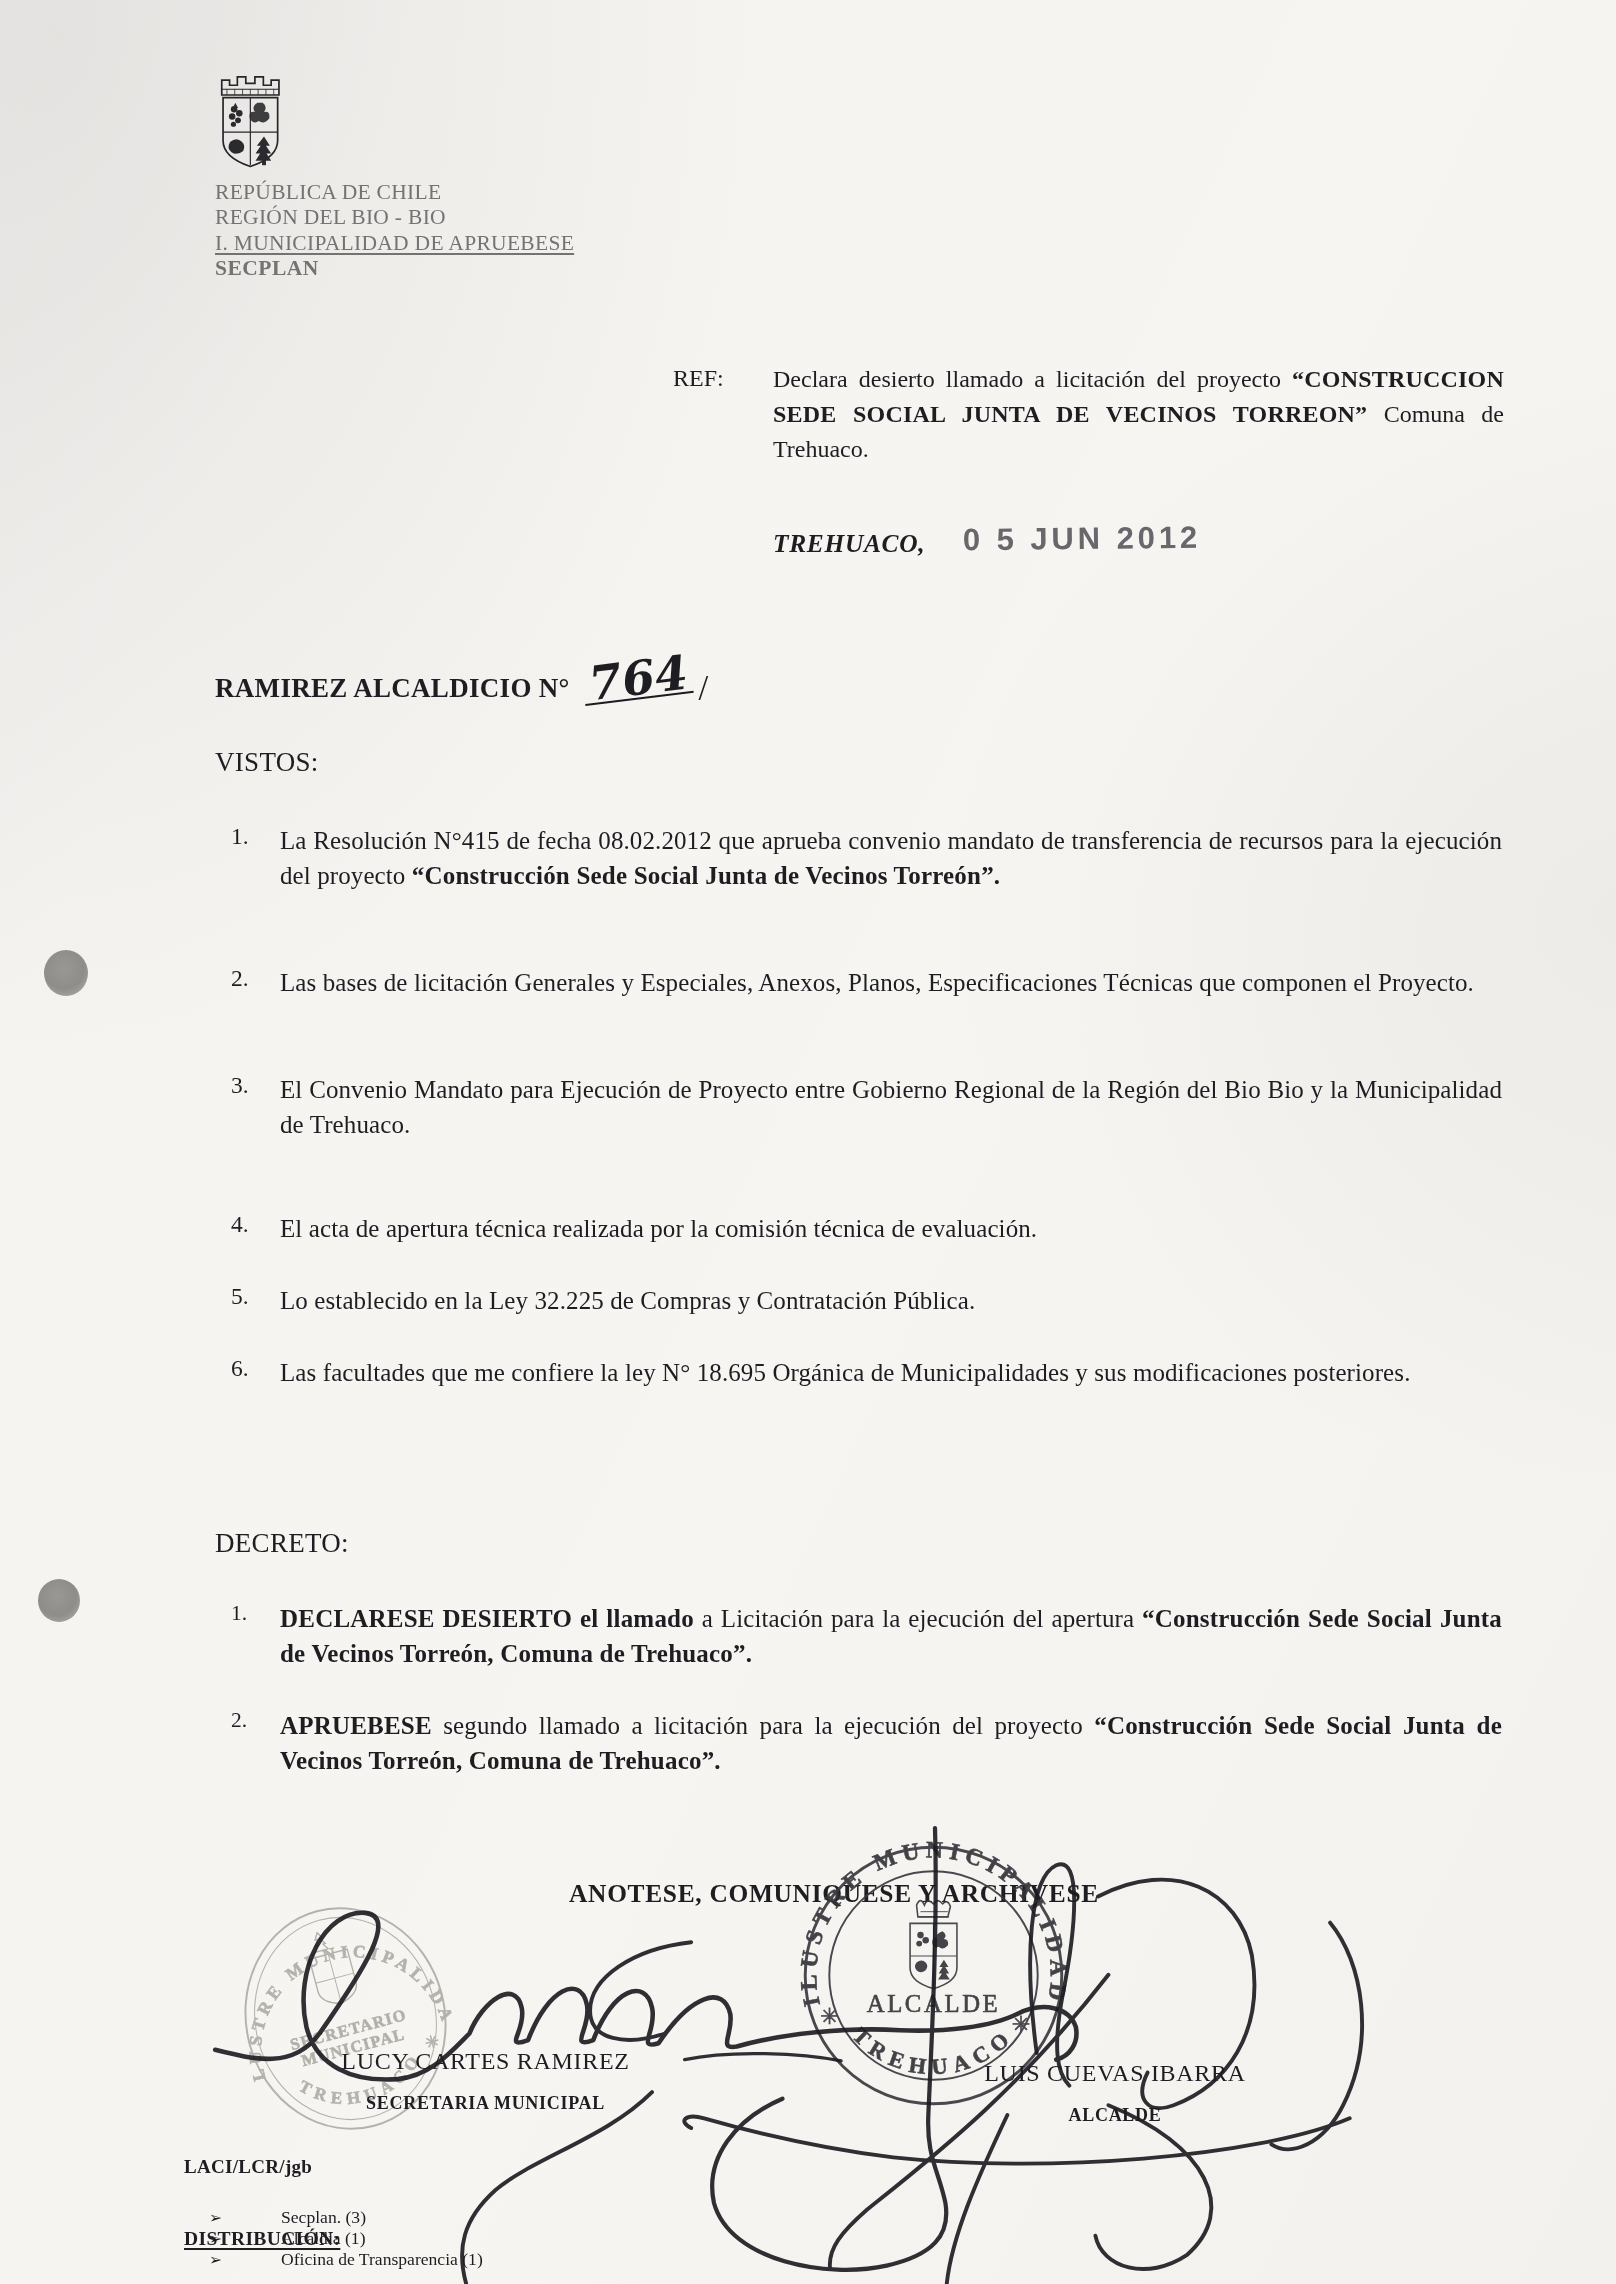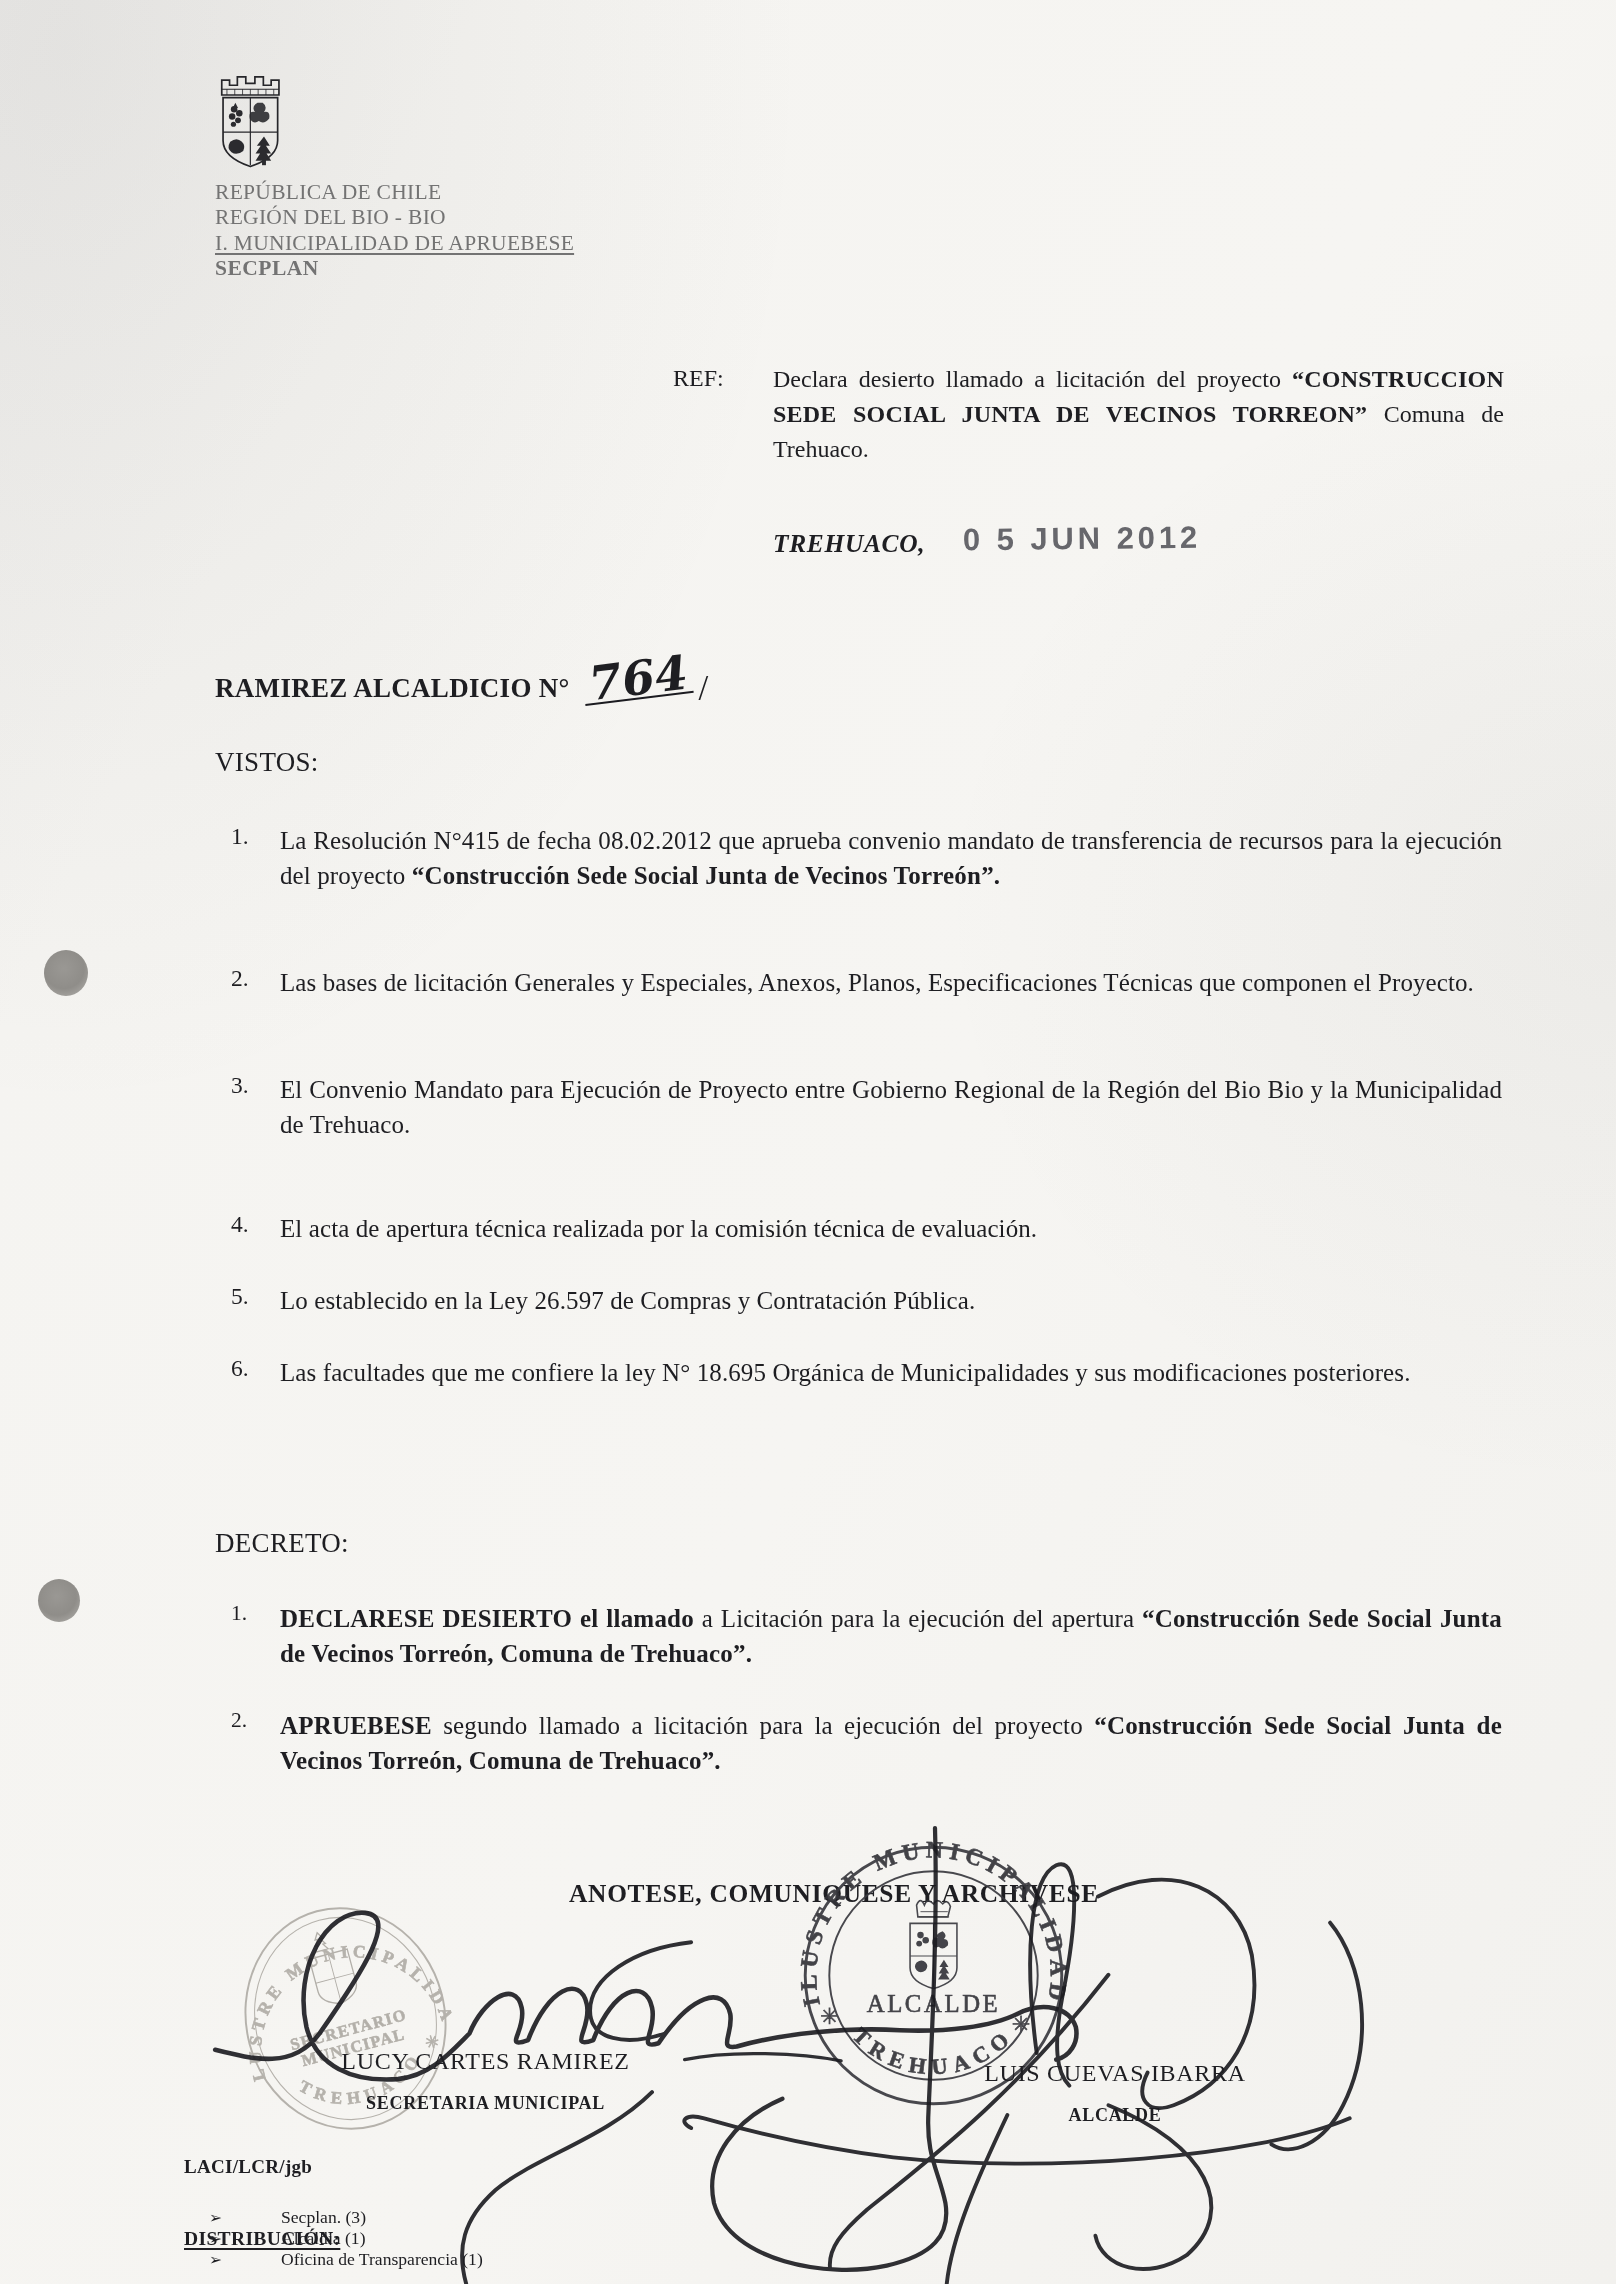--- a/index.html
+++ b/index.html
@@ -112,21 +112,21 @@
 <div class="item" style="top:1072px">
   <span class="inum">3.</span>
   <div class="itext"><b></b><span>El Convenio Mandato para Ejecución de Proyecto entre Gobierno Regional de la Región del Bio Bio y la Municipalidad de Trehuaco.</span><b></b><span></span></div>
 </div>
 <div class="item" style="top:1211px">
   <span class="inum">4.</span>
   <div class="itext"><b></b><span>El acta de apertura técnica realizada por la comisión técnica de evaluación.</span><b></b><span></span></div>
 </div>
 <div class="item" style="top:1283px">
   <span class="inum">5.</span>
-  <div class="itext"><b></b><span>Lo establecido en la Ley 26.597 de Compras y Contratación Pública.</span><b></b><span></span></div>
+  <div class="itext"><b></b><span>Lo establecido en la Ley 32.225 de Compras y Contratación Pública.</span><b></b><span></span></div>
 </div>
 <div class="item" style="top:1355px">
   <span class="inum">6.</span>
   <div class="itext"><b></b><span>Las facultades que me confiere la ley N° 18.695 Orgánica de Municipalidades y sus modificaciones posteriores.</span><b></b><span></span></div>
 </div>
 
 <div class="abs heading" style="top:1528px">DECRETO:</div>
 
 <div class="item" style="top:1601px">
   <span class="inum" style="font-size:21.5px">1.</span>

